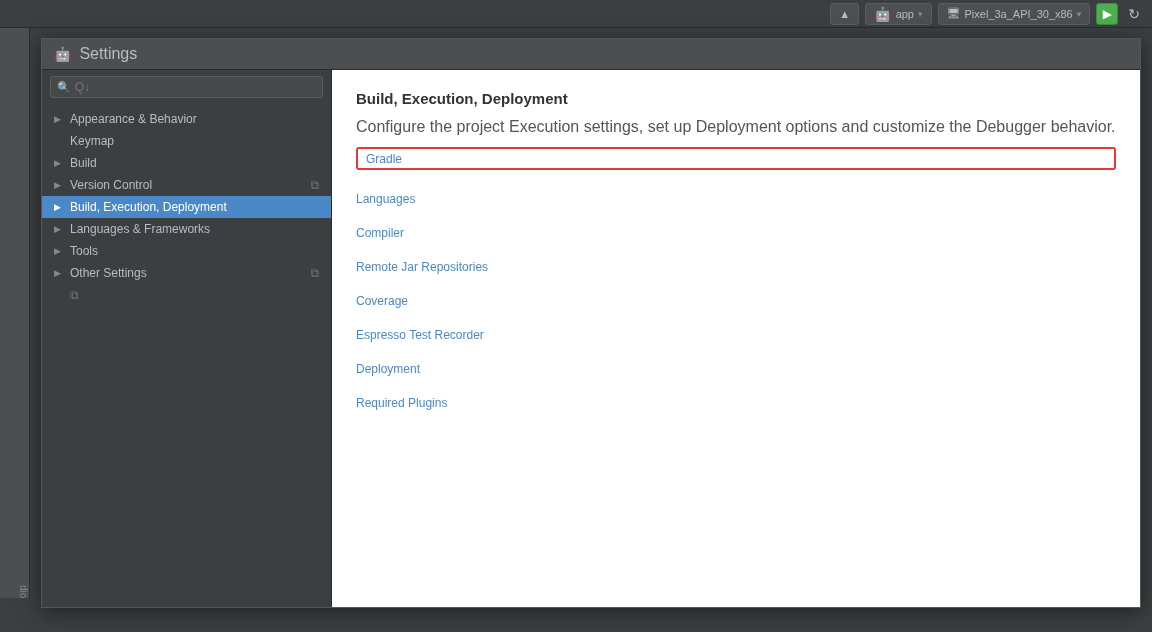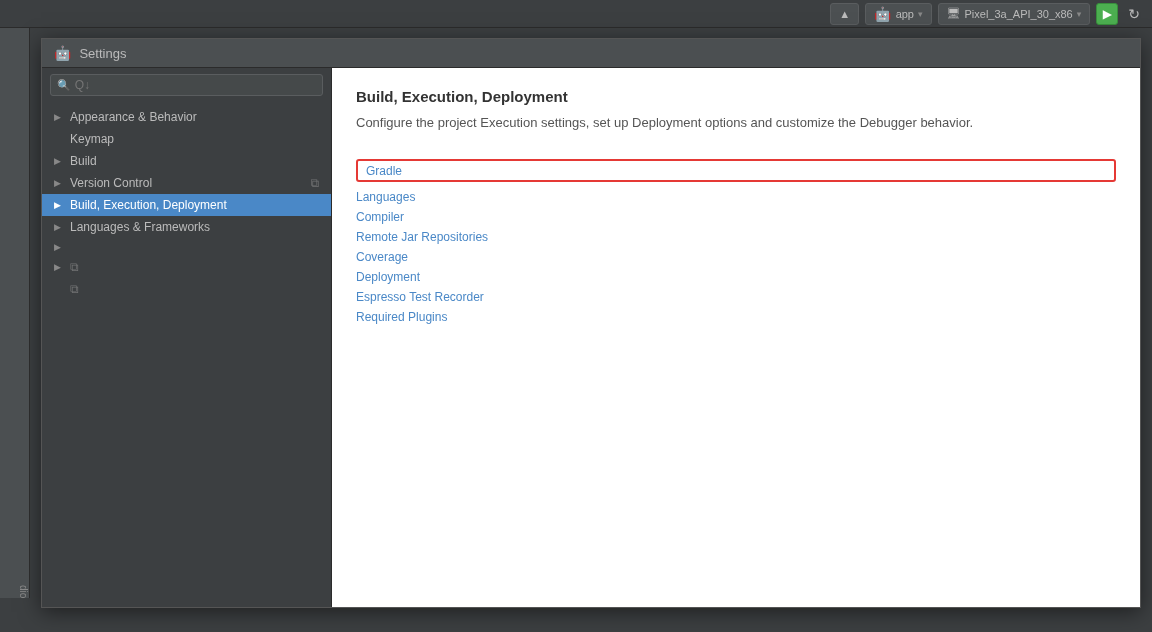--- a/index.html
+++ b/index.html
@@ -82,21 +82,21 @@
     .dialog-titlebar {
       background: #4b4f51;
       padding: 6px 12px;
       display: flex;
       align-items: center;
       gap: 8px;
       border-bottom: 1px solid #2b2b2b;
     }
     .dialog-title {
       color: #bbbbbb;
-      font-size: 13px;
+      font-size: 16px;
     }
 
     
     .dialog-body {
       display: flex;
       flex: 1;
       overflow: hidden;
     }
 
     
@@ -179,29 +179,29 @@
       overflow-y: auto;
       color: #333;
     }
     .content-title {
       font-size: 15px;
       font-weight: bold;
       color: #333;
       margin-bottom: 8px;
     }
     .content-desc {
-      font-size: 13px;
+      font-size: 16px;
       color: #555;
-      margin-bottom: 26px;
+      margin-bottom: 8px;
       line-height: 1.5;
     }
     .content-links {
       display: flex;
       flex-direction: column;
-      gap: 6px;
+      gap: 20px;
     }
     .content-link {
       color: #4a88c7;
       font-size: 12px;
       cursor: pointer;
       text-decoration: none;
       display: inline-block;
     }
     .gradle-highlight {
       border: 2px solid #e53935;
@@ -304,24 +304,26 @@
             <span class="nav-label">Build, Execution, Deployment</span>
           </div>
 
           <div class="nav-item">
             <span class="nav-arrow">▶</span>
             <span class="nav-label">Languages &amp; Frameworks</span>
           </div>
 
           <div class="nav-item">
             <span class="nav-arrow">▶</span>
-          </div>
-
-          <div class="nav-item">
-            <span class="nav-arrow">▶</span>
+            <span class="nav-label">Tools</span>
+          </div>
+
+          <div class="nav-item">
+            <span class="nav-arrow">▶</span>
+            <span class="nav-label">Other Settings</span>
             <span class="nav-copy-icon">⧉</span>
           </div>
 
           <div class="nav-item">
             <span class="nav-arrow"></span>
             <span class="nav-copy-icon">⧉</span>
           </div>
         </div>
       </div>
 
@@ -336,23 +338,23 @@
           </div>
 
           <a class="content-link">Languages</a>
 
           <a class="content-link">Compiler</a>
 
           <a class="content-link">Remote Jar Repositories</a>
 
           <a class="content-link">Coverage</a>
 
+          <a class="content-link">Espresso Test Recorder</a>
+
           <a class="content-link">Deployment</a>
-
-          <a class="content-link">Espresso Test Recorder</a>
 
           <a class="content-link">Required Plugins</a>
         </div>
       </div>
 
     </div>
   </div>
 </div>
 
 </body></html>

